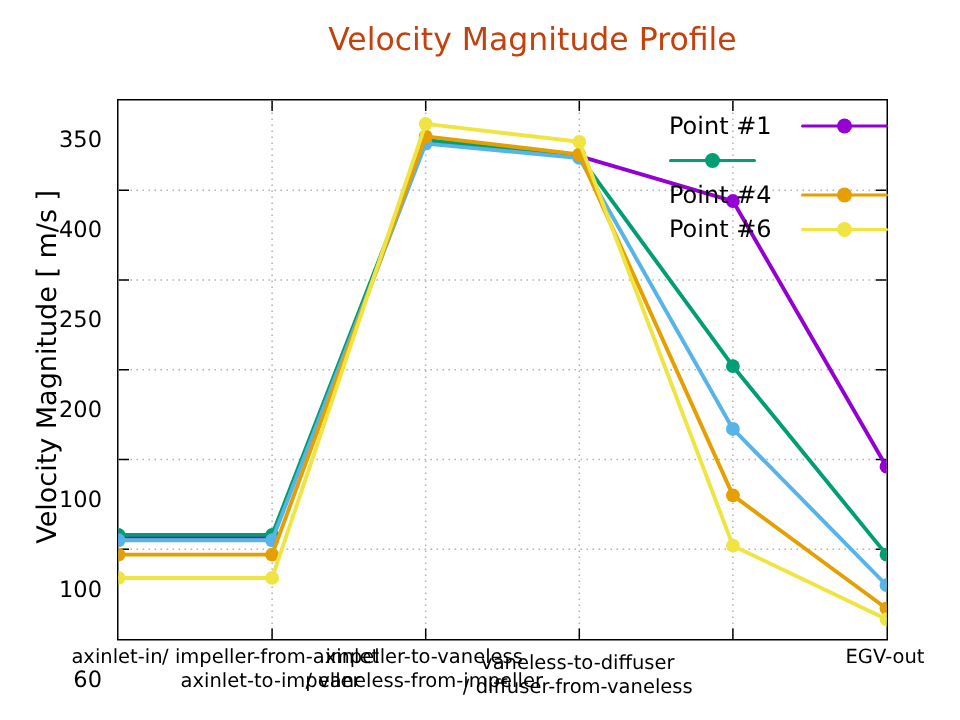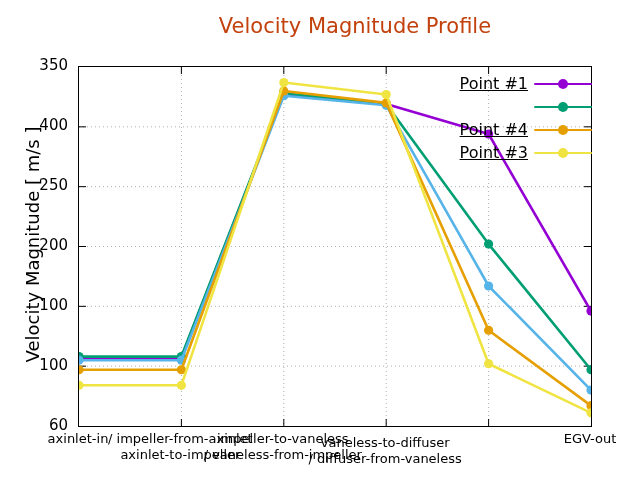--- a/index.html
+++ b/index.html
@@ -44,20 +44,21 @@
     white-space: nowrap;
   }
   .ytick-label {
     position: absolute;
     right: 0;
     width: 46px;
     text-align: right;
     font-size: 15px;
     line-height: 15px;
     color: #000000;
+    margin-top: 28px;
   }
   #ytick-wrap {
     position: absolute;
     left: 22px;
     top: 0;
     width: 46px;
     height: 480px;
   }
   #plot-area {
     position: absolute;
@@ -83,22 +84,21 @@
   #legend {
     position: absolute;
     left: 446px;
     top: 72px;
     width: 146px;
   }
   .legend-row {
     height: 23px;
     display: flex;
     align-items: center;
-    justify-content: flex-end;
-    text-decoration: underline;
+    justify-content: space-between;
   }
   .legend-text {
     font-size: 16px;
     color: #000000;
     margin-right: 6px;
     white-space: nowrap;
   }
   .legend-sample {
     width: 58px;
     height: 14px;
@@ -241,21 +241,21 @@
       </span>
     </div>
     <div class="legend-row">
       <span class="legend-text">Point #4</span>
       <span class="legend-sample">
         <span class="legend-line" id="lg-line-3" style="background: rgb(230, 159, 0);"></span>
           <span class="legend-dot" id="lg-dot-3" style="background: rgb(230, 159, 0);"></span>
       </span>
     </div>
     <div class="legend-row">
-      <span class="legend-text">Point #3</span>
+      <span class="legend-text">Point #6</span>
       <span class="legend-sample">
         <span class="legend-line" id="lg-line-4" style="background: rgb(240, 228, 66);"></span>
           <span class="legend-dot" id="lg-dot-4" style="background: rgb(240, 228, 66);"></span>
       </span>
     </div>
   </div>
 
 </div>
 
 </body></html>

